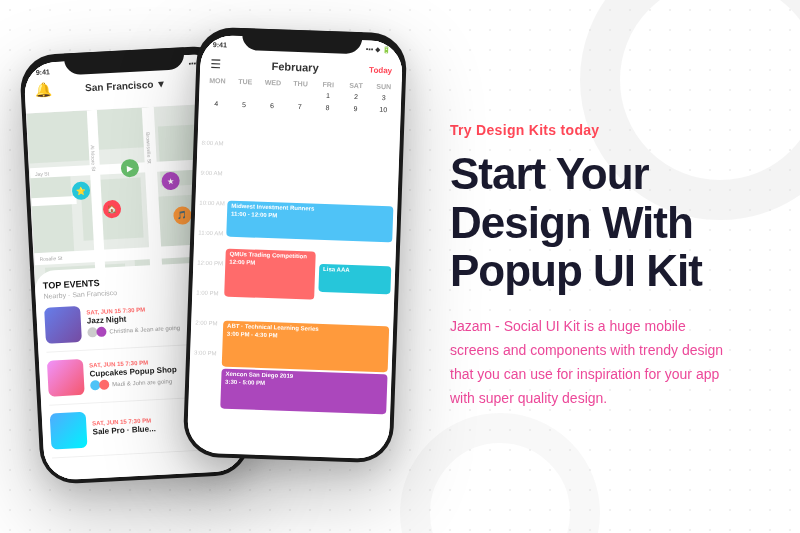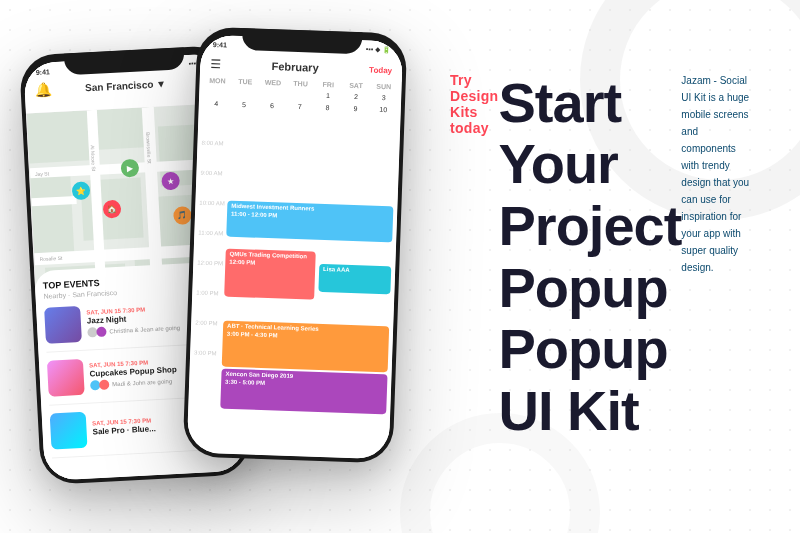--- a/index.html
+++ b/index.html
@@ -363,43 +363,44 @@
       font-weight: 600;
       overflow: hidden;
       line-height: 1.3;
     }
 
     
     .text-section {
       flex: 1;
       padding: 40px 50px 40px 20px;
       display: flex;
+      flex-direction: column;
       justify-content: center;
     }
 
     .tagline {
       font-size: 14px;
       font-weight: 700;
       color: #ff4757;
       margin-bottom: 12px;
       letter-spacing: 0.3px;
     }
 
     .headline {
-      font-size: 56px;
+      font-size: 44px;
       font-weight: 900;
       color: #1a1a2e;
       line-height: 1.1;
       margin-bottom: 20px;
       letter-spacing: -1px;
     }
 
     .description {
-      font-size: 10px;
-      color: #0c4a6e;
+      font-size: 14px;
+      color: #ec4899;
       line-height: 1.7;
       max-width: 280px;
     }
 
     
     .map-visual {
       position: absolute;
       top: 50px; left: 0; right: 0; bottom: 0;
       overflow: hidden;
     }
@@ -604,19 +605,19 @@
 
       <div class="phone-notch"></div>
     </div>
 
   </div>
 
   <div class="text-section">
     <div class="tagline">Try Design Kits today</div>
     <div class="headline">
       <span>Start Your</span><br>
-      <span>Project Popup</span><br>
+      <span>Design With</span><br>
       <span>Popup UI Kit</span>
     </div>
     <p class="description">Jazam - Social UI Kit is a huge mobile screens and components with trendy design that you can use for inspiration for your app with super quality design.</p>
   </div>
 
 </div>
 
 </body></html>

